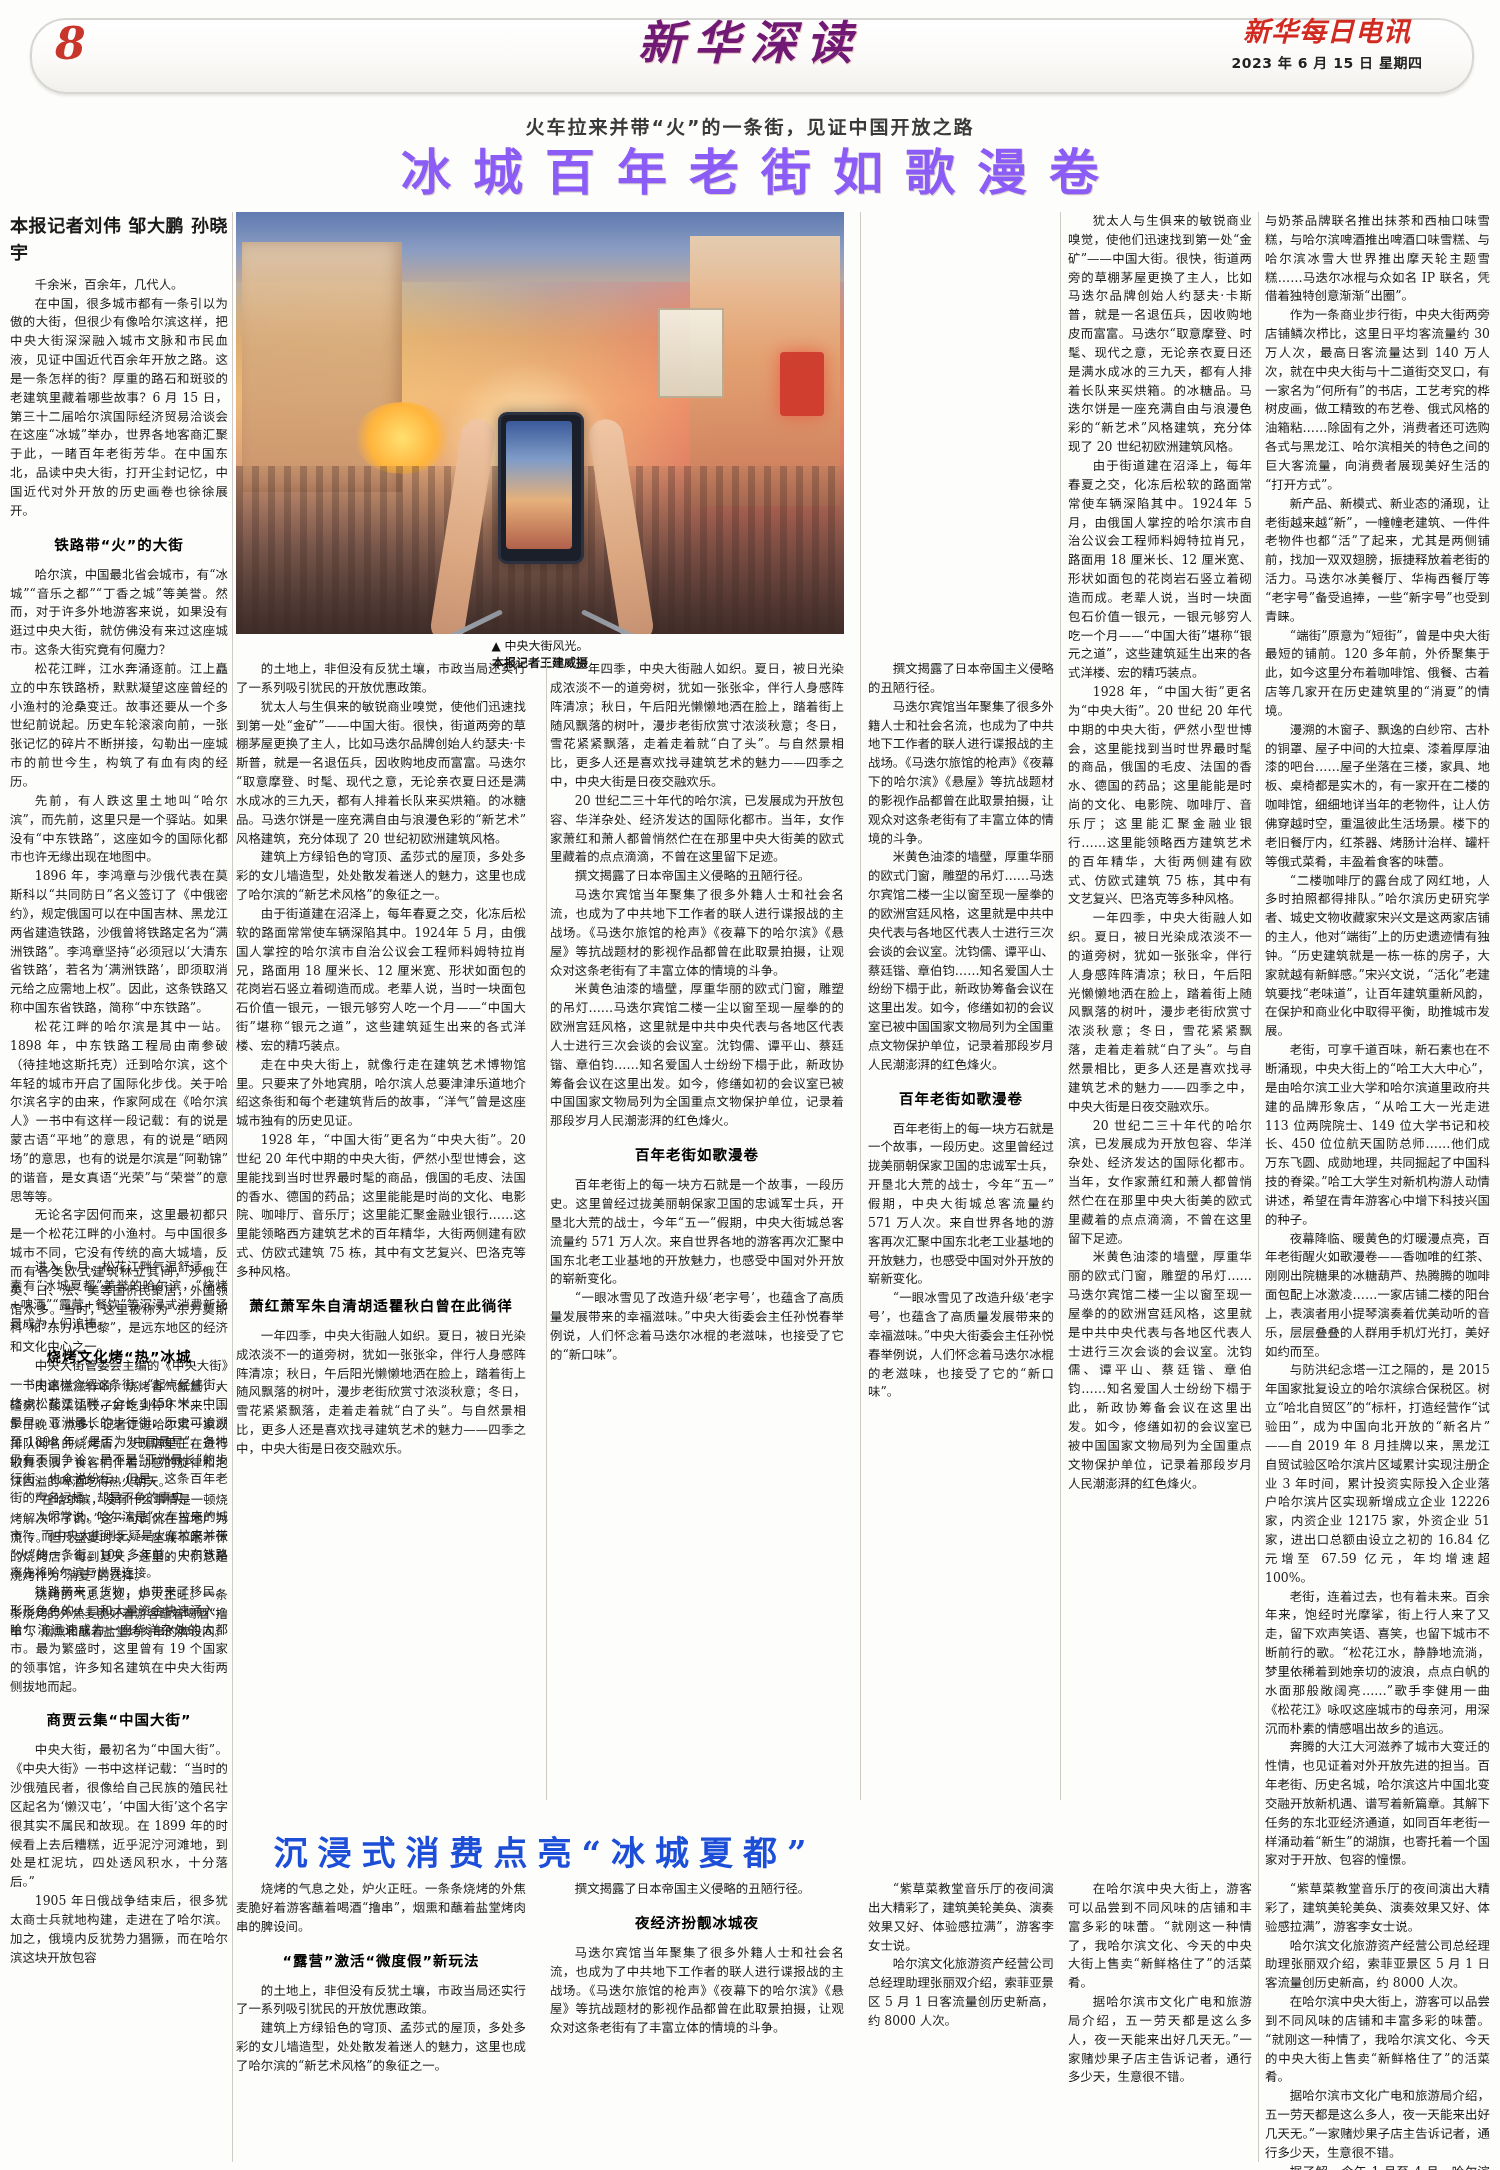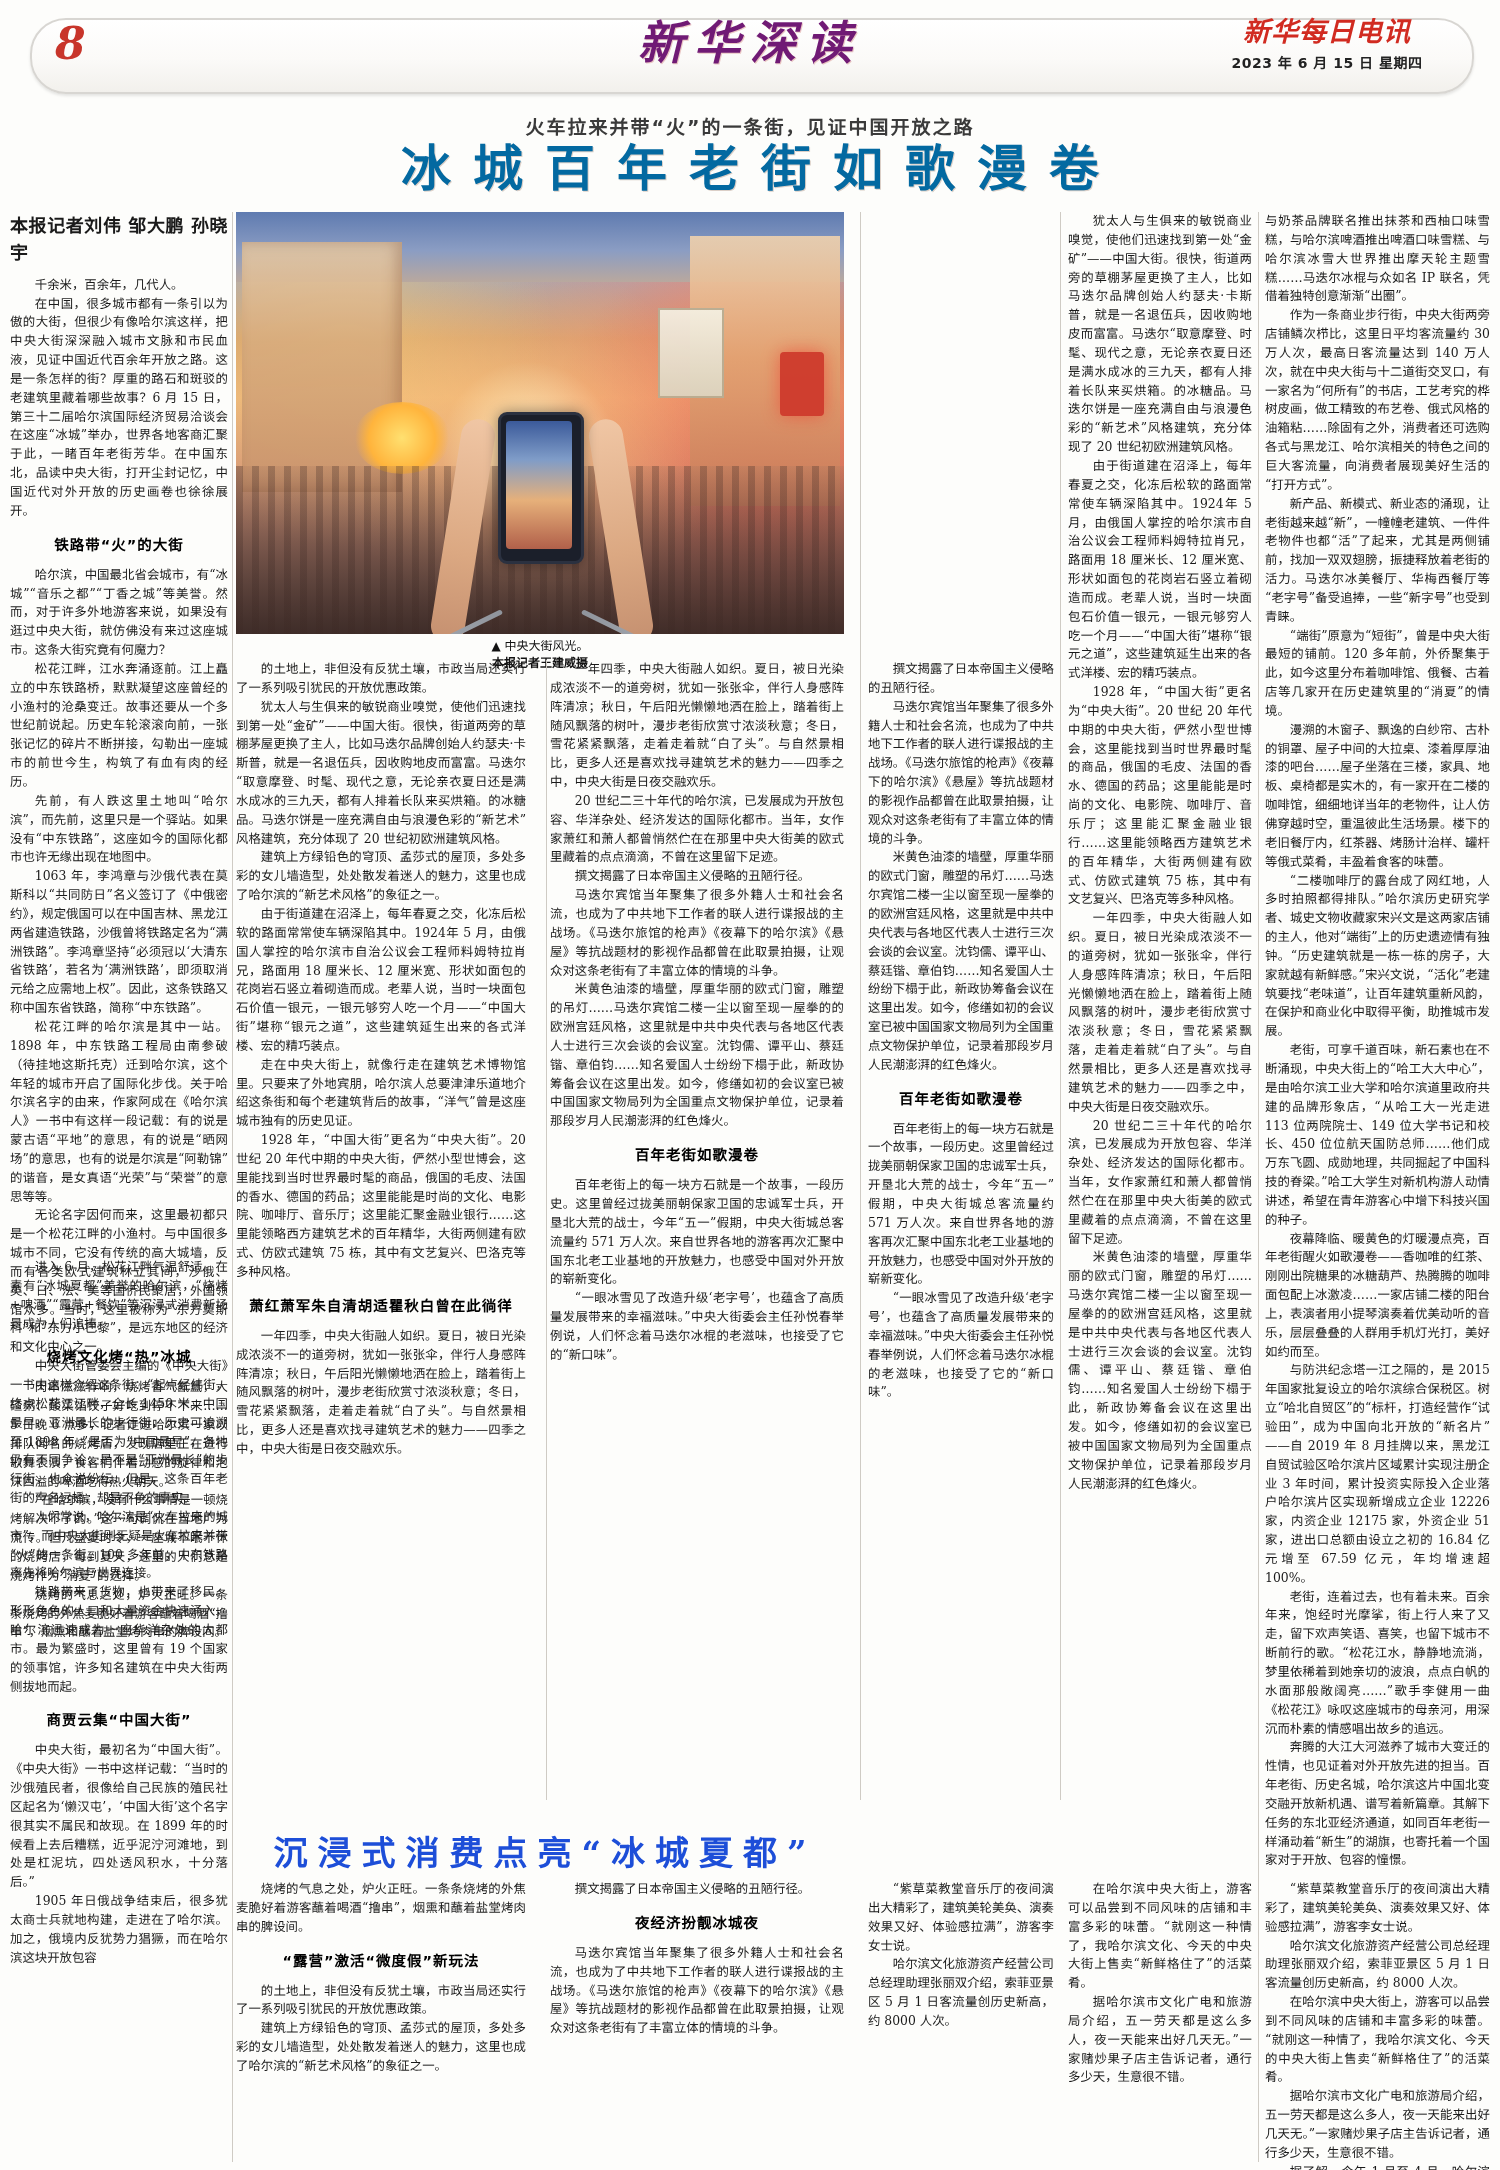--- a/index.html
+++ b/index.html
@@ -98,24 +98,24 @@
     font-weight: bold;
     color: #3a3a3a;
     letter-spacing: 2px;
   }
   .headline {
     position: absolute;
     left: 0;
     top: 142px;
     width: 1500px;
     text-align: center;
-    font-family: Liberation Mono, monospace;
+    font-family: Liberation Sans, sans-serif;
     font-size: 50px;
     font-weight: bold;
-    color: #0369a1;
+    color: #8b5cf6;
     letter-spacing: 22px;
     text-indent: 22px;
     line-height: 1.25;
     text-shadow: 1px 1px 0 rgba(120,70,45,0.25);
   }
 
   
   .col {
     position: absolute;
     font-size: 12.4px;
@@ -315,21 +315,21 @@
   <div class="feature-headline">沉浸式消费点亮“冰城夏都”</div>
 
   <div class="col" style="left:10px; top:212px; width:218px;">
     <p class="byline">本报记者刘伟  邹大鹏  孙晓宇</p>
     <p>千余米，百余年，几代人。</p>
     <p>在中国，很多城市都有一条引以为傲的大街，但很少有像哈尔滨这样，把中央大街深深融入城市文脉和市民血液，见证中国近代百余年开放之路。这是一条怎样的街？厚重的路石和斑驳的老建筑里藏着哪些故事？6 月 15 日，第三十二届哈尔滨国际经济贸易洽谈会在这座“冰城”举办，世界各地客商汇聚于此，一睹百年老街芳华。在中国东北，品读中央大街，打开尘封记忆，中国近代对外开放的历史画卷也徐徐展开。</p>
     <p class="subhead">铁路带“火”的大街</p>
     <p>哈尔滨，中国最北省会城市，有“冰城”“音乐之都”“丁香之城”等美誉。然而，对于许多外地游客来说，如果没有逛过中央大街，就仿佛没有来过这座城市。这条大街究竟有何魔力？</p>
     <p>松花江畔，江水奔涌逐前。江上矗立的中东铁路桥，默默凝望这座曾经的小渔村的沧桑变迁。故事还要从一个多世纪前说起。历史车轮滚滚向前，一张张记忆的碎片不断拼接，勾勒出一座城市的前世今生，构筑了有血有肉的经历。</p>
     <p>先前，有人跌这里土地叫“哈尔滨”，而先前，这里只是一个驿站。如果没有“中东铁路”，这座如今的国际化都市也许无缘出现在地图中。</p>
-    <p>1063 年，李鸿章与沙俄代表在莫斯科以“共同防日”名义签订了《中俄密约》，规定俄国可以在中国吉林、黑龙江两省建造铁路，沙俄曾将铁路定名为“满洲铁路”。李鸿章坚持“必须冠以‘大清东省铁路’，若名为‘满洲铁路’，即须取消元给之应需地上权”。因此，这条铁路又称中国东省铁路，简称“中东铁路”。</p>
+    <p>1896 年，李鸿章与沙俄代表在莫斯科以“共同防日”名义签订了《中俄密约》，规定俄国可以在中国吉林、黑龙江两省建造铁路，沙俄曾将铁路定名为“满洲铁路”。李鸿章坚持“必须冠以‘大清东省铁路’，若名为‘满洲铁路’，即须取消元给之应需地上权”。因此，这条铁路又称中国东省铁路，简称“中东铁路”。</p>
     <p>松花江畔的哈尔滨是其中一站。1898 年，中东铁路工程局由南参破（待挂地这斯托克）迁到哈尔滨，这个年轻的城市开启了国际化步伐。关于哈尔滨名字的由来，作家阿成在《哈尔滨人》一书中有这样一段记载：有的说是蒙古语“平地”的意思，有的说是“晒网场”的意思，也有的说是尔滨是“阿勒锦”的谐音，是女真语“光荣”与“荣誉”的意思等等。</p>
     <p>无论名字因何而来，这里最初都只是一个松花江畔的小渔村。与中国很多城市不同，它没有传统的高大城墙，反而有各类欧式建筑林立其间，沙俄、英、日、法、美等国侨民聚居，外国领馆众多。当时，这里被称为“东方莫斯科”和“东方小巴黎”，是远东地区的经济和文化中心之一。</p>
     <p>中央大街管委会主编的《中央大街》一书中这样介绍这条街：“起点经纬街，终点松花江江畔，全长 1450 米。中国最早、亚洲最长的步行街，历史可追溯至 1898 年。”是否为“中国最早”，各地仍有不同争论；是不是“亚洲最长”的步行街，也众说纷纭。但是，这条百年老街的声名远播，却是不争的事实。</p>
     <p>人们常说，哈尔滨是“火车拉来的城市”，而中央大街则无疑是火车拉来并带“火”的一条街。100 多年前，中东铁路率先将哈尔滨与世界连接。</p>
     <p>铁路带来了货物，也带来了移民。形形色色的人口和大量资金快速涌入，哈尔滨迅速成为一座华洋杂处的大都市。最为繁盛时，这里曾有 19 个国家的领事馆，许多知名建筑在中央大街两侧拔地而起。</p>
     <p class="subhead">商贾云集“中国大街”</p>
     <p>中央大街，最初名为“中国大街”。《中央大街》一书中这样记载：“当时的沙俄殖民者，很像给自己民族的殖民社区起名为‘懒汉屯’，‘中国大街’这个名字很其实不属民和故现。在 1899 年的时候看上去后糟糕，近乎泥泞河滩地，到处是杠泥坑，四处透风积水，十分落后。”</p>
     <p>1905 年日俄战争结束后，很多犹太商士兵就地构建，走进在了哈尔滨。加之，俄境内反犹势力猖獗，而在哈尔滨这块开放包容</p>
   </div>
 

